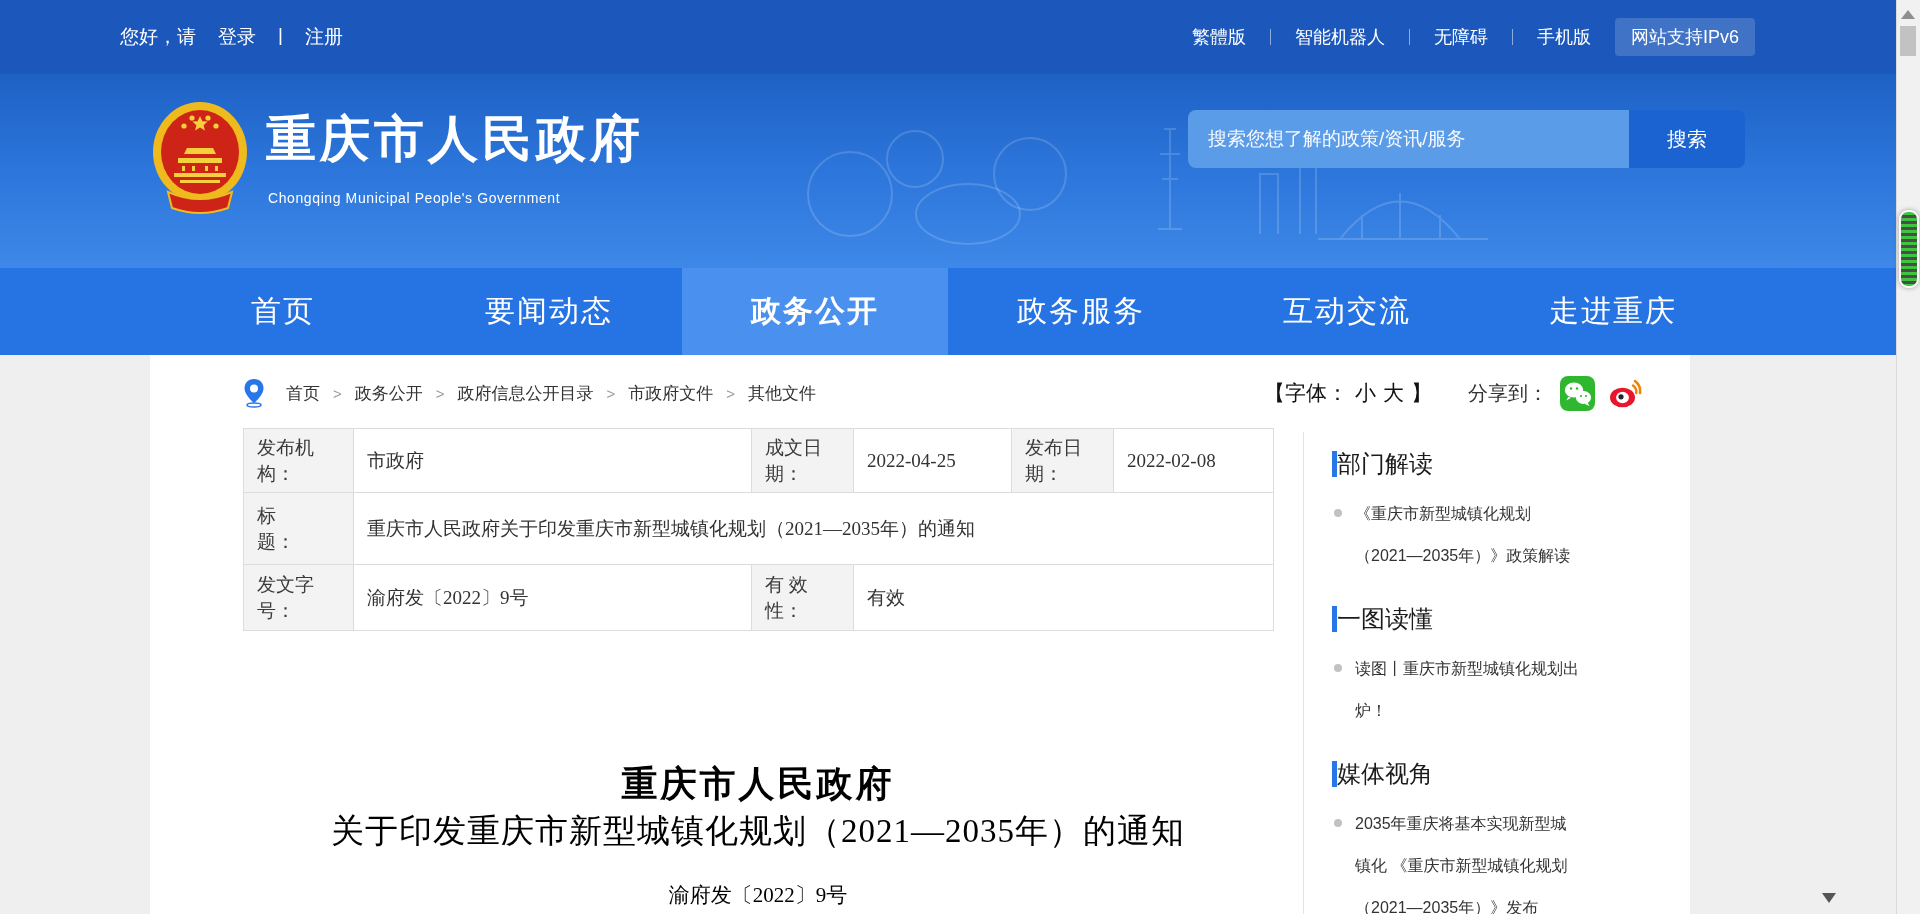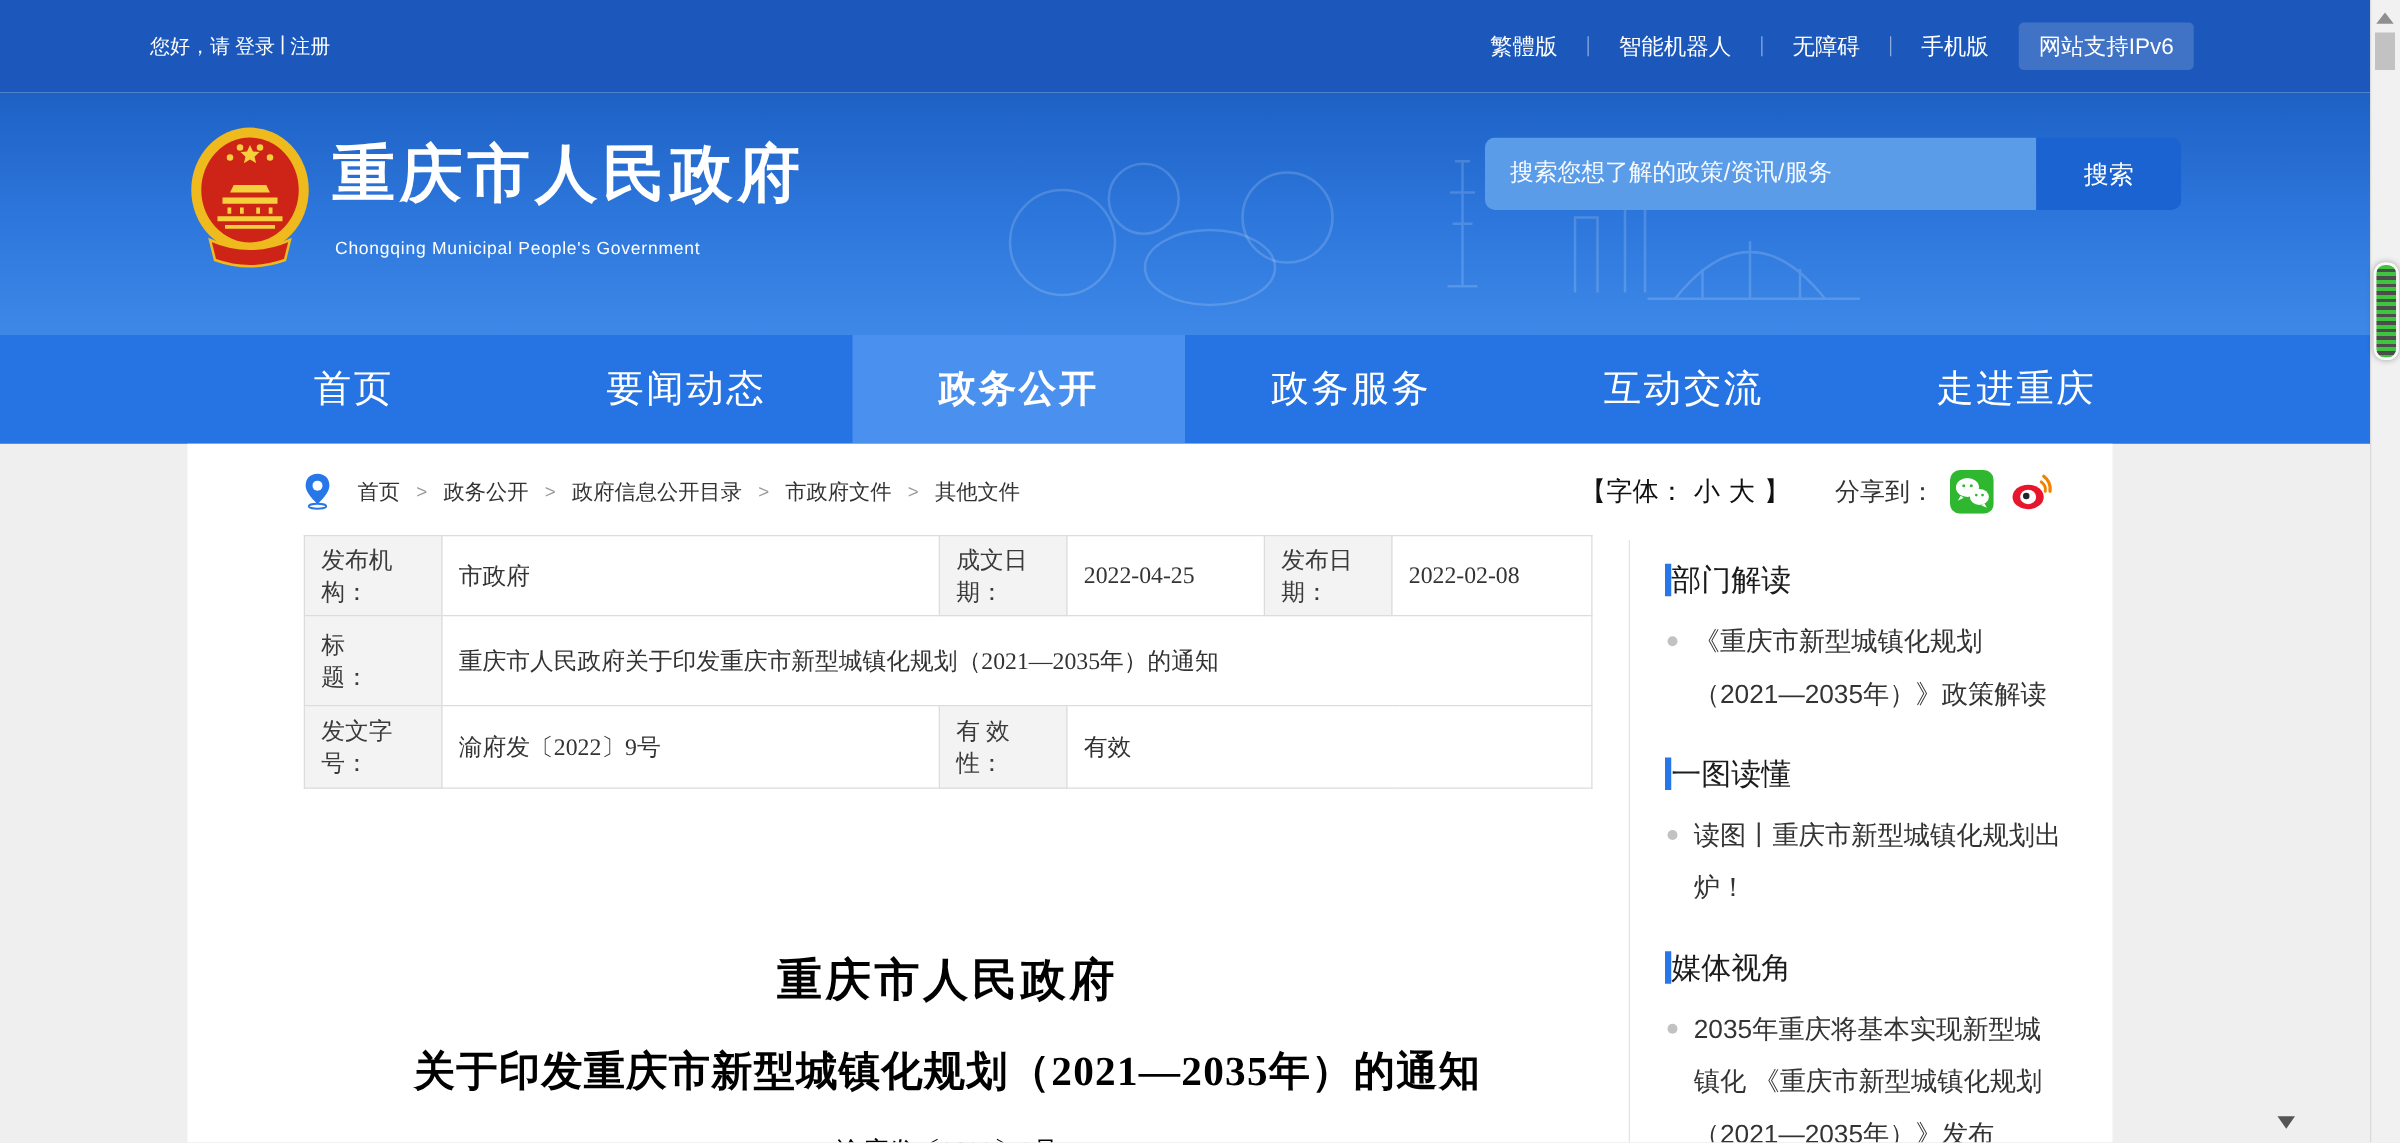--- a/index.html
+++ b/index.html
@@ -3,21 +3,21 @@
 <meta charset="utf-8">
 <style>
   html,body{margin:0;padding:0;background:#efefef;}
   .page{position:relative;width:1920px;height:914px;overflow:hidden;background:#efefef;
         font-family:"Liberation Sans","DejaVu Sans",sans-serif;}
 
   
   .topbar{position:absolute;left:0;top:0;width:1896px;height:74px;background:#1c58bb;}
   .topbar-inner{display:flex;justify-content:space-between;align-items:center;height:100%;
                 padding:0 141px 0 120px;}
-  .tb-left{display:flex;align-items:flex-start;gap:4px;color:#fff;font-size:16px;}
+  .tb-left{display:flex;align-items:flex-start;gap:22px;color:#fff;font-size:19px;}
   .tb-link{color:#fff;cursor:pointer;}
   .tb-right{display:flex;align-items:center;gap:24px;color:#fff;font-size:18px;}
   .tb-vsep{width:1px;height:16px;background:rgba(255,255,255,.5);}
   .ipv6{background:rgba(255,255,255,.16);border-radius:4px;padding:7px 16px;cursor:pointer;}
 
   
   .header{position:absolute;left:0;top:74px;width:1896px;height:194px;
           background:linear-gradient(180deg,#1e61c5 0%,#2e78dd 55%,#3e88e8 100%);}
   .deco{position:absolute;left:700px;top:0;pointer-events:none;}
   .emblem{position:absolute;left:150px;top:22px;}
@@ -59,34 +59,34 @@
   .meta-table{position:absolute;left:243px;top:428px;width:1030px;border-collapse:collapse;
               font-family:"Liberation Serif","DejaVu Serif",serif;font-size:19px;color:#333;
               table-layout:fixed;}
   .meta-table td{border:1px solid #dcdcdc;padding:0 13px;}
   .meta-table td.lbl{background:#f3f3f3;color:#3a3a3a;}
 
   
   .doc-head{position:absolute;left:243px;top:760px;width:1030px;text-align:center;
             font-family:"Liberation Serif","DejaVu Serif",serif;color:#000;}
   .doc-org{font-size:36px;font-weight:bold;letter-spacing:3px;}
-  .doc-title{font-size:33px;font-weight:bold;margin-top:26px;letter-spacing:1px;}
+  .doc-title{font-size:33px;font-weight:normal;letter-spacing:1px;}
   .doc-num{font-size:21px;margin-top:27px;}
 
   .vdivider{position:absolute;left:1303px;top:432px;width:1px;height:482px;background:#e4e4e4;}
 
   
   .sidebar{position:absolute;left:1332px;top:448px;width:350px;}
   .sb-section{margin-bottom:26px;}
   .sb-header{display:flex;align-items:center;height:32px;}
   .sb-bar{width:5px;height:26px;background:#2777e8;}
   .sb-title{font-size:24px;color:#1b1b1b;}
   .sb-item{display:flex;margin:13px 0 26px 2px;cursor:pointer;}
   .sb-dot{width:8px;height:8px;border-radius:50%;background:#c2c2c2;margin:16px 13px 0 0;flex:none;}
-  .sb-lines{font-size:21px;color:#333;line-height:42px;}
+  .sb-lines{font-size:16px;color:#333;line-height:42px;}
 
   
   .scrollbar{position:absolute;left:1896px;top:0;width:24px;height:914px;background:#f1f1f1;
              border-left:1px solid #dadada;box-sizing:border-box;}
   .sb-up{position:absolute;left:4px;top:10px;width:0;height:0;border-left:7px solid transparent;
          border-right:7px solid transparent;border-bottom:9px solid #8f8f8f;cursor:pointer;}
   .sb-thumb{position:absolute;left:3px;top:26px;width:16px;height:30px;background:#c2c2c2;cursor:pointer;}
   .rec-pill{position:absolute;left:2px;top:210px;width:16px;height:74px;border-radius:9px;
             background:repeating-linear-gradient(180deg,#3ec43e 0 3px,#4c4c4c 3px 6px);
             border:2px solid #fafafa;box-shadow:0 0 5px rgba(0,0,0,.35);}

